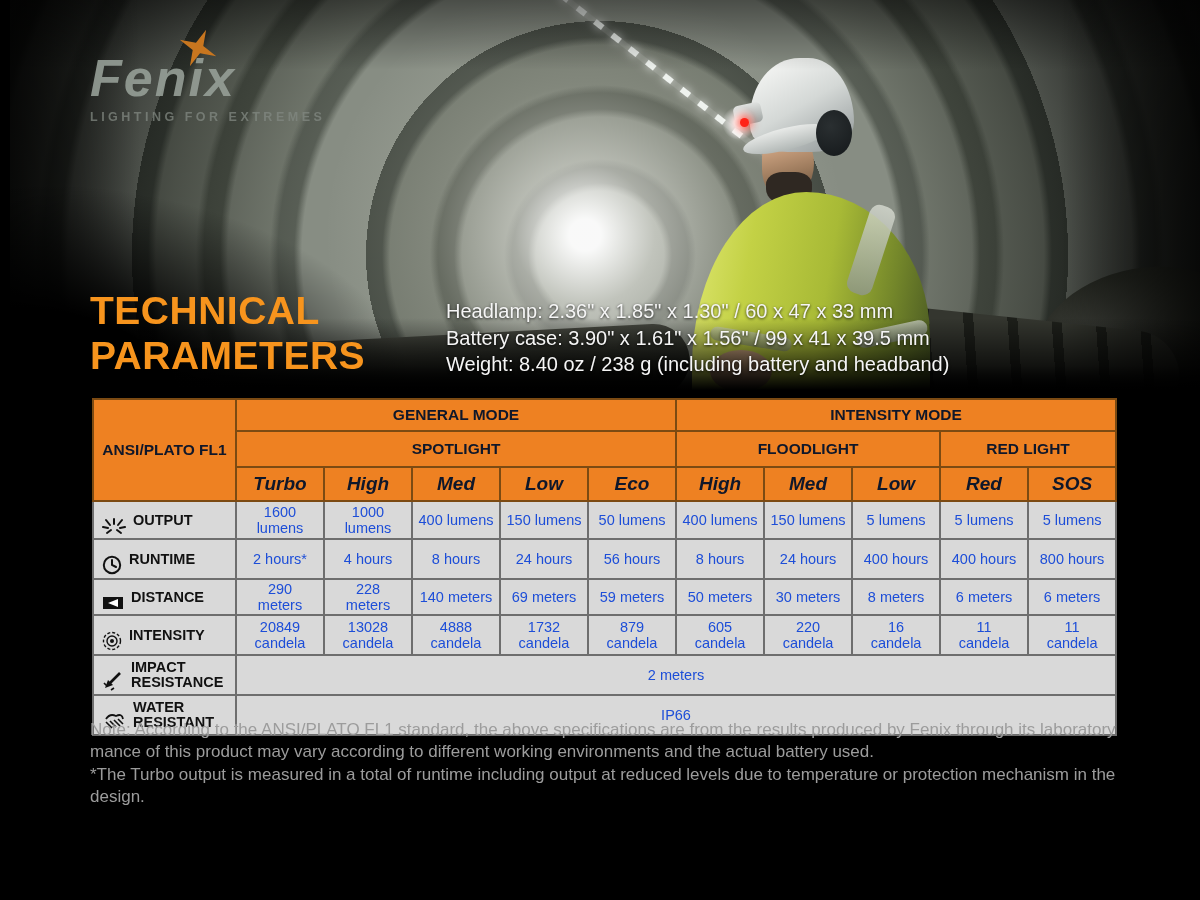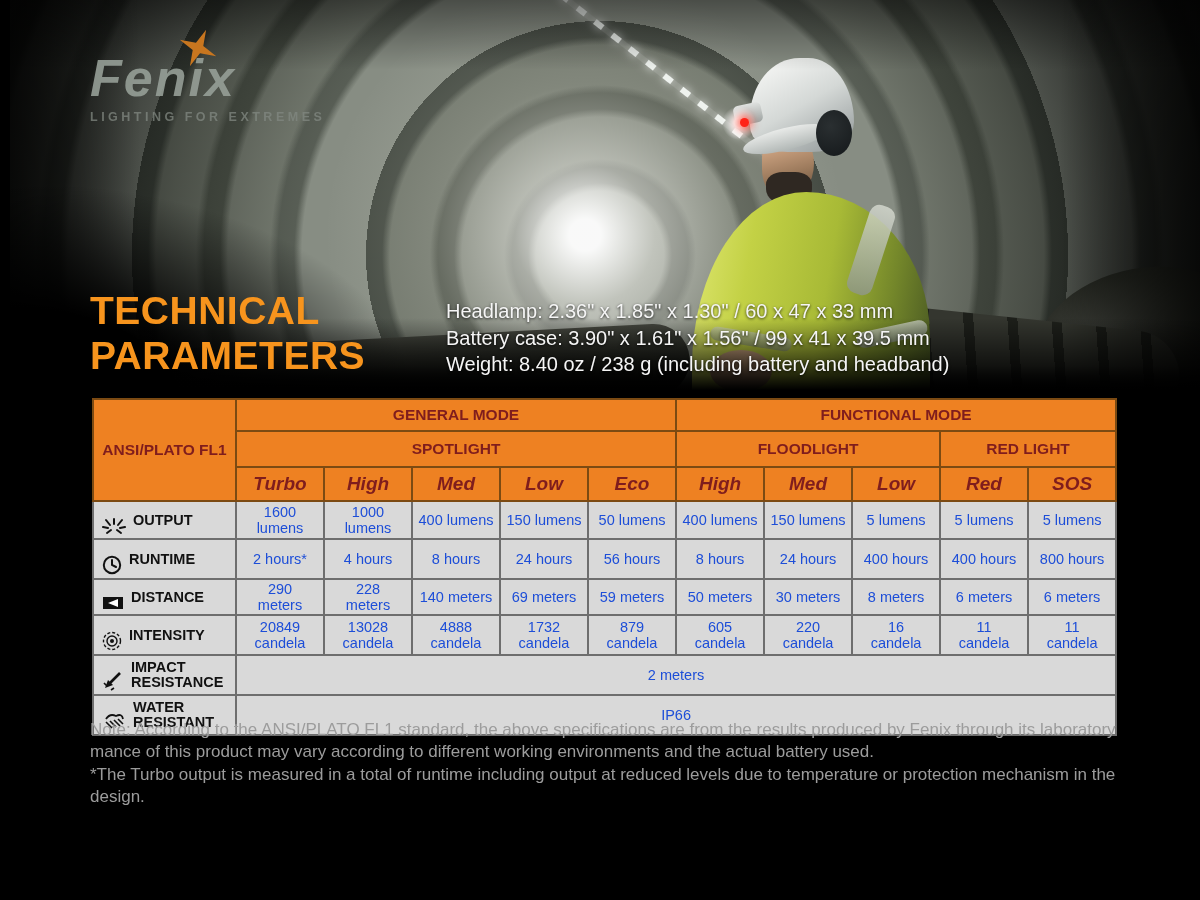--- a/index.html
+++ b/index.html
@@ -80,21 +80,21 @@
   .heading{position:absolute;left:80px;top:288px;z-index:21;color:#F7941D;
     font-size:39px;font-weight:700;line-height:45px;letter-spacing:0.5px;}
   .specs{position:absolute;left:436px;top:298px;z-index:21;color:#f5f5f5;
     font-size:20px;line-height:26.5px;text-shadow:0 1px 3px rgba(0,0,0,0.8);}
 
   
   .spec-table{position:absolute;left:82px;top:398px;width:1023px;z-index:21;
     border-collapse:collapse;table-layout:fixed;}
   .spec-table td,.spec-table th{padding:0;vertical-align:middle;text-align:center;
     font-family:"Liberation Sans","DejaVu Sans",sans-serif;}
-  .hdr{background:#EE8122;color:#7f1d1d;font-weight:700;font-size:15.5px;
+  .hdr{background:#EE8122;color:#0f172a;font-weight:700;font-size:15.5px;
     border:2px solid #7c4a12;}
   .mode{font-size:19px;font-style:italic;}
   .cell{background:#D9D9D9;color:#1d4ed8;font-size:14.5px;line-height:16px;
     border:2px solid #6e6e6e;white-space:pre-line;}
   .lblcell{background:#D9D9D9;border:2px solid #6e6e6e;}
   .lbl{display:flex;align-items:center;gap:7px;padding-left:8px;
     font-size:14.5px;font-weight:700;color:#111;line-height:15px;
     white-space:pre-line;text-align:left;}
   .lbl svg{flex:0 0 auto;}
   .r1{height:32px}.r2{height:36px}.r3{height:34px}
@@ -152,21 +152,21 @@
 
   <table class="spec-table">
     <colgroup>
       <col style="width:143px">
       <col span="10" style="width:88px">
     </colgroup>
     <tbody>
         <tr class="r1">
       <td class="hdr" rowspan="3">ANSI/PLATO FL1</td>
       <td class="hdr" colspan="5">GENERAL MODE</td>
-      <td class="hdr" colspan="5">FUNCTIONAL MODE</td>
+      <td class="hdr" colspan="5">INTENSITY MODE</td>
     </tr>
     <tr class="r2">
       <td class="hdr" colspan="5">SPOTLIGHT</td>
       <td class="hdr" colspan="3">FLOODLIGHT</td>
       <td class="hdr" colspan="2">RED LIGHT</td>
     </tr>
     <tr class="r3">
       <td class="hdr mode">Turbo</td>
       <td class="hdr mode">High</td>
       <td class="hdr mode">Med</td>

